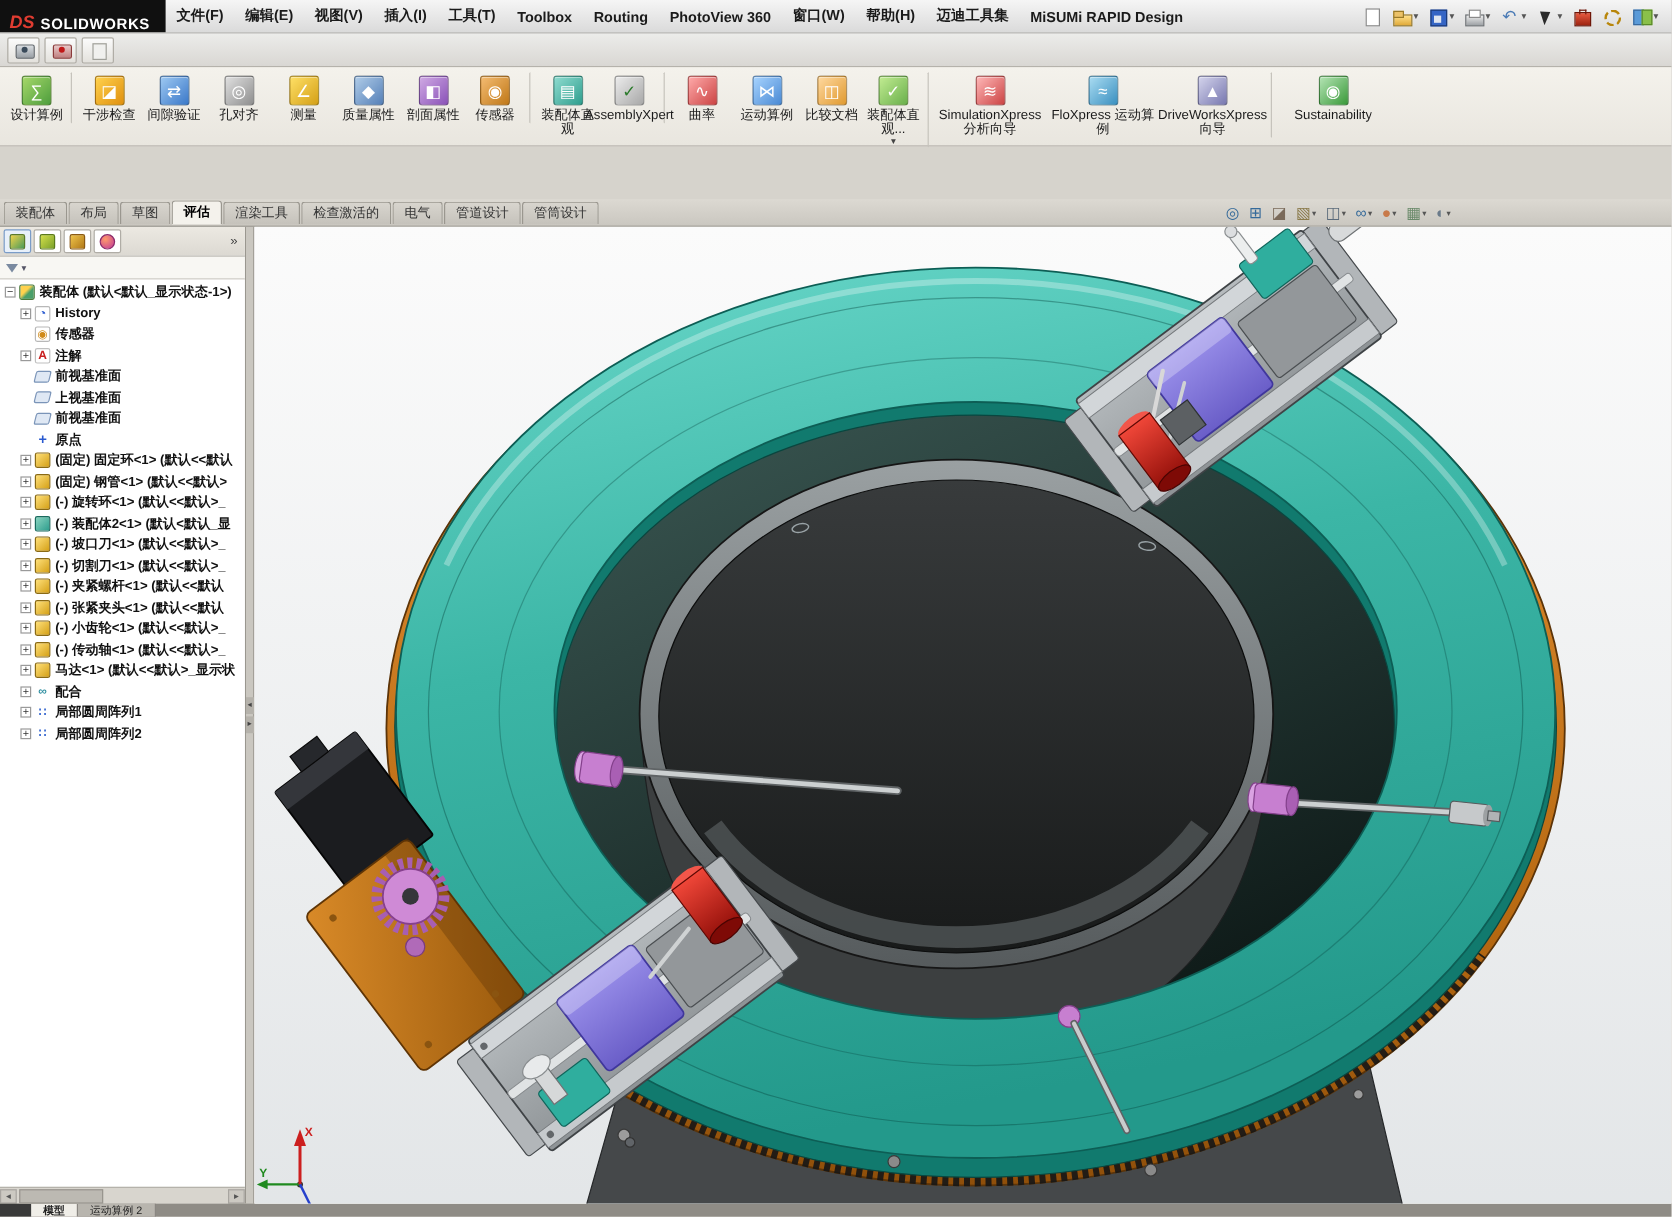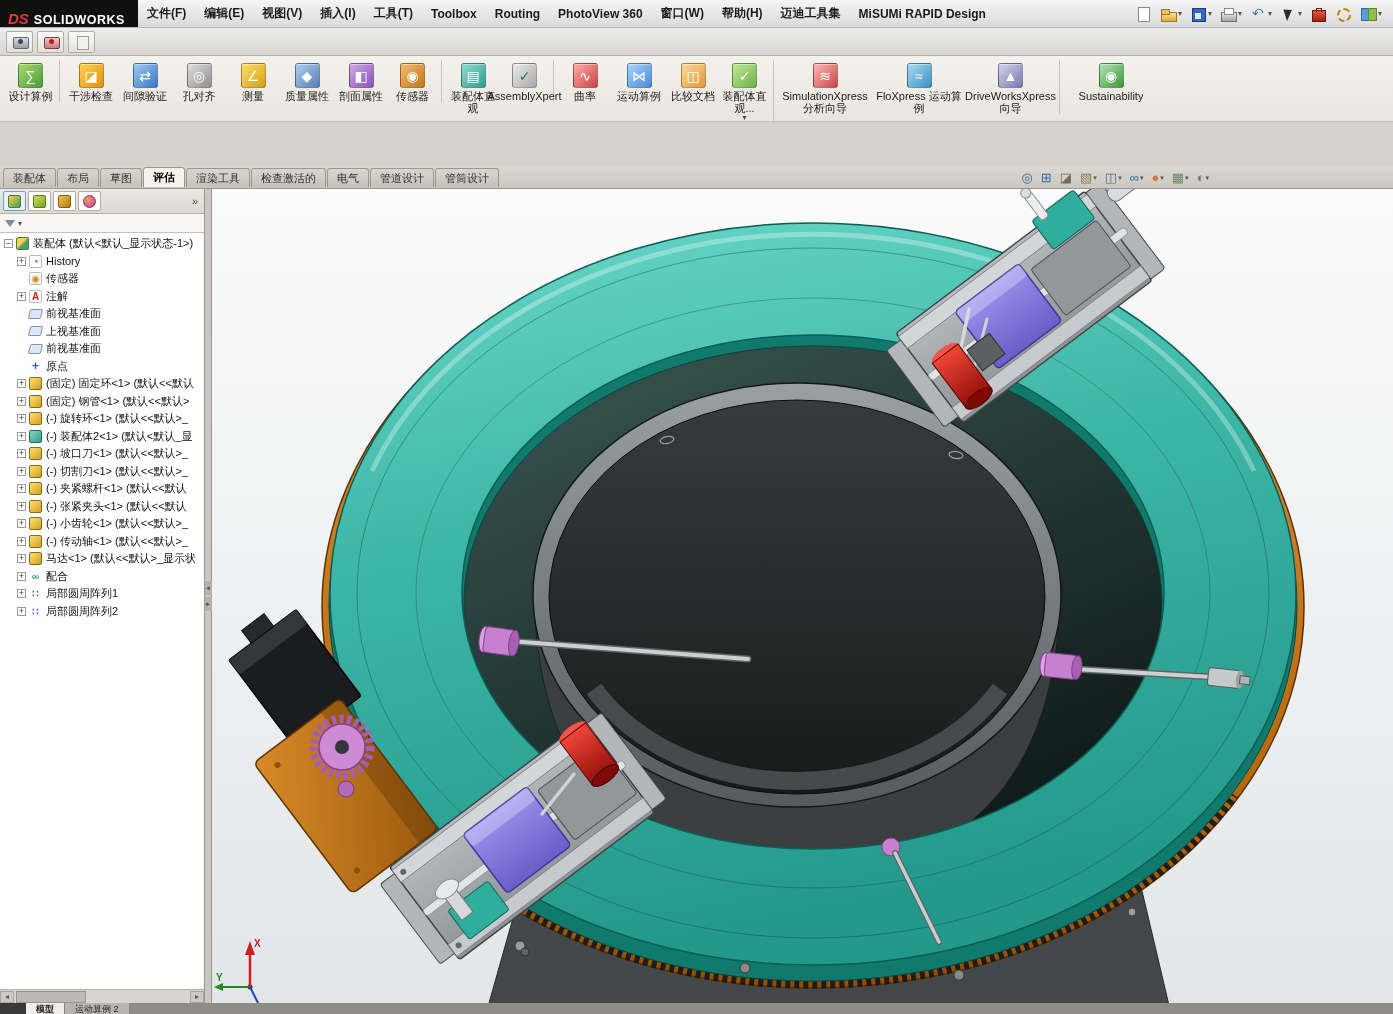--- a/index.html
+++ b/index.html
@@ -118,21 +118,21 @@
   .tic-assembly { background:linear-gradient(135deg,#ffd24d 40%,#4aa06a 60%); border:1px solid #4a7a3a; }
   .tic-history { border:1px solid #b8b8b8; background:#fff; color:#2a5ad0; } .tic-history::before { content:"◔"; }
   .tic-sensor { border:1px solid #b8b8b8; background:#fff; color:#d08a18; } .tic-sensor::before { content:"◉"; }
   .tic-note { border:1px solid #c0c0c0; background:#fff; color:#c82020; font-weight:bold; } .tic-note::before { content:"A"; }
   .tic-plane { background:rgba(150,180,220,.3); border:1px solid #7a94b8; transform:skewX(-14deg); height:10px; }
   .tic-origin { color:#2a5ad0; font-weight:bold; font-size:12px; } .tic-origin::before { content:"+"; }
   .tic-part { background:linear-gradient(135deg,#ffe07a,#d4a017); border:1px solid #8a6a14; }
   .tic-subassembly { background:linear-gradient(135deg,#8ad4c0,#2f9e8e); border:1px solid #1a6a5e; }
   .tic-mates { color:#2f8ea0; font-weight:bold; } .tic-mates::before { content:"∞"; }
   .tic-pattern { color:#3a6ad0; font-weight:bold; } .tic-pattern::before { content:"∷"; }
-  .tlabel { overflow:hidden; color:#111; }
+  .tlabel { overflow:hidden; color:#111;font-weight:bold; }
   .panel-hscroll { height:14px; flex:none; background:#d8d5ce; border-top:1px solid #b5b2ab; display:flex; align-items:center; }
   .hs-btn { width:14px; height:12px; background:#ccc9c2; border:1px solid #a8a5a0; font-size:8px; line-height:10px; text-align:center; color:#555; flex:none; }
   .hs-track { flex:1; position:relative; height:12px; }
   .hs-thumb { position:absolute; left:2px; top:0; width:70px; height:12px; background:#bcb9b2; border:1px solid #98958e; }
   .splitter { width:7px; flex:none; background:#cac7c0; border-right:1px solid #9a978f; display:flex; flex-direction:column; justify-content:center; align-items:center; gap:2px; }
   .sp-btn { width:7px; height:14px; background:#b5b2ab; color:#444; font-size:7px; line-height:14px; text-align:center; }
   .viewport { flex:1; position:relative; overflow:hidden; background:#fff; }
   svg.scene { position:absolute; left:0; top:0; }
 
   

